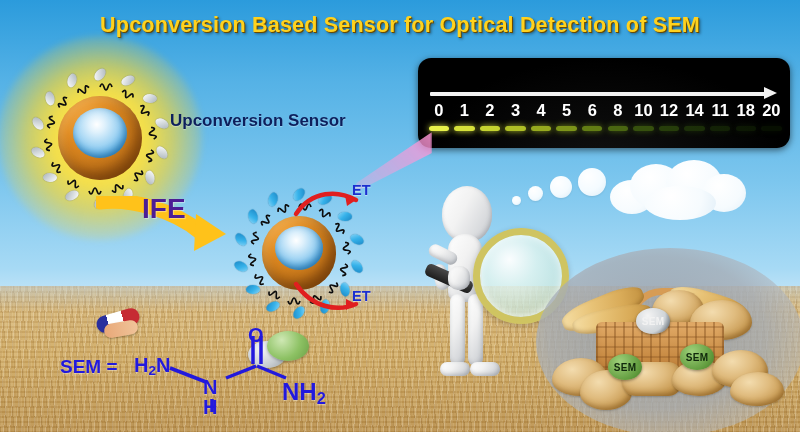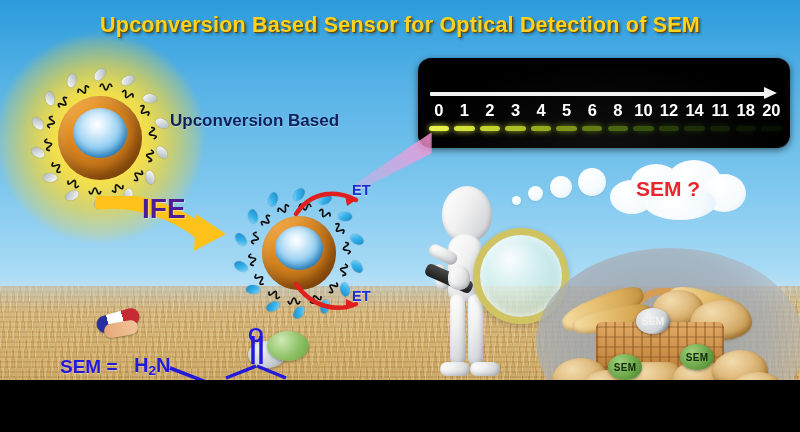--- a/index.html
+++ b/index.html
@@ -1,17 +1,17 @@
 <!DOCTYPE html>
 <html><head>
 <meta charset="utf-8">
 <style>
   html,body{margin:0;padding:0;background:#000;}
   #stage{
-    position:relative;width:800px;height:380px;overflow:hidden;
+    position:relative;width:800px;height:432px;overflow:hidden;
     font-family:"Liberation Sans", sans-serif;
     background:#7ec2ef;
   }
   
   .sky{
     position:absolute;left:0;top:0;width:800px;height:292px;
     background:linear-gradient(180deg,#2b9bdc 0%,#55b2e6 28%,#7cc6ee 62%,#a7daf5 92%,#bfe3f7 100%);
   }
   .ground{
     position:absolute;left:0;top:286px;width:800px;height:146px;
@@ -403,36 +403,35 @@
   </svg>
   <div class="lbl-et" style="left:352px;top:182px;">ET</div>
   <div class="lbl-et" style="left:352px;top:288px;">ET</div>
 
   <svg class="ife-arrow" viewBox="0 0 170 70">
     <path d="M4,6 C34,2 78,14 104,36" stroke="#ffc21a" stroke-width="15" fill="none" stroke-linecap="round"></path>
     <path d="M100,18 l30,20 l-32,17 z" fill="#ffc21a"></path>
   </svg>
 
   <div class="lbl-nanoprobe">
-    <div>Upconversion Based</div>
+    <div>Upconversion Sensor</div>
   </div>
   <div class="lbl-ife">IFE</div>
 
   <div class="bub" style="left:512px;top:196px;width:9px;height:9px;"></div>
   <div class="bub" style="left:528px;top:186px;width:15px;height:15px;"></div>
   <div class="bub" style="left:550px;top:176px;width:22px;height:22px;"></div>
   <div class="bub" style="left:578px;top:168px;width:28px;height:28px;"></div>
   <div class="cloud">
     <i style="left:0px;top:20px;width:44px;height:34px;"></i>
     <i style="left:20px;top:4px;width:52px;height:44px;"></i>
     <i style="left:56px;top:0px;width:56px;height:46px;"></i>
     <i style="left:92px;top:14px;width:44px;height:38px;"></i>
     <i style="left:34px;top:26px;width:72px;height:34px;"></i>
   </div>
-  <div class="lbl-sem-q">SEM ?</div>
 
   <div class="man">
     <div class="mpart" style="left:24px;top:0px;width:50px;height:56px;border-radius:50% 50% 46% 46%;"></div>
     <div class="mpart" style="left:30px;top:48px;width:34px;height:68px;border-radius:16px 16px 10px 10px;"></div>
     <div class="mpart" style="left:10px;top:62px;width:30px;height:13px;border-radius:8px;transform:rotate(26deg);"></div>
     <div class="mpart" style="left:16px;top:78px;width:14px;height:26px;border-radius:7px;transform:rotate(-16deg);"></div>
     <div class="mpart" style="left:32px;top:108px;width:15px;height:72px;border-radius:8px;"></div>
     <div class="mpart" style="left:50px;top:108px;width:15px;height:72px;border-radius:8px;"></div>
     <div class="mpart" style="left:22px;top:176px;width:30px;height:14px;border-radius:8px;"></div>
     <div class="mpart" style="left:52px;top:176px;width:30px;height:14px;border-radius:8px;"></div>

